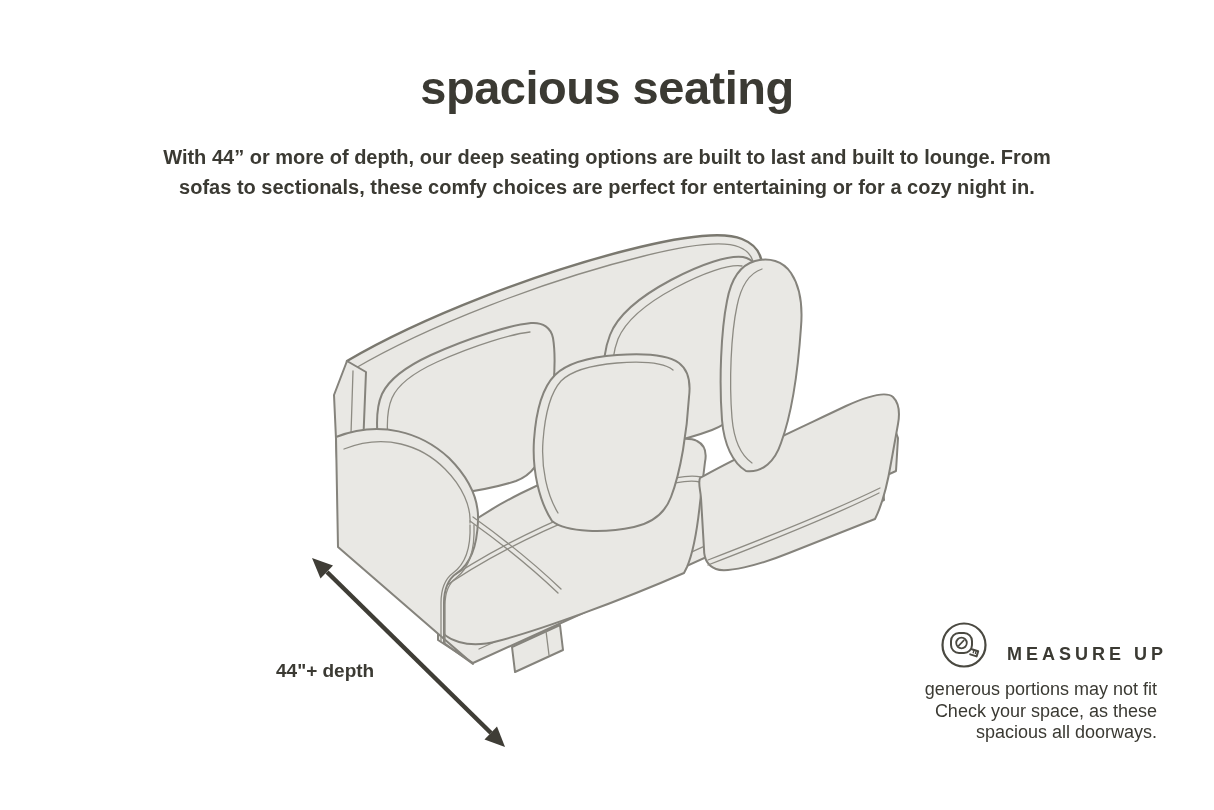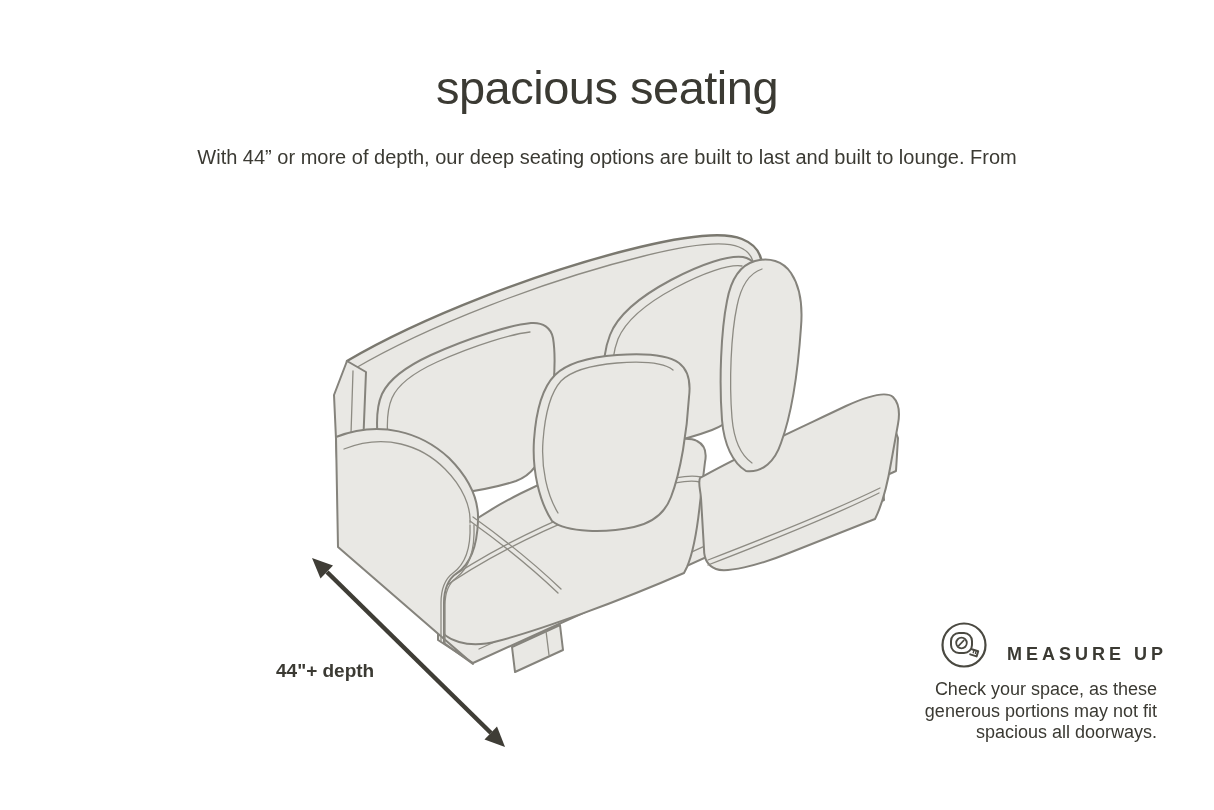--- a/index.html
+++ b/index.html
@@ -2,26 +2,26 @@
 <html><head>
 <meta charset="utf-8">
 <style>
   html,body{margin:0;padding:0;background:#fff;}
   .canvas{
     position:relative;width:1214px;height:810px;background:#ffffff;
     font-family:"Liberation Sans",sans-serif;color:#3b3a33;overflow:hidden;
   }
   .title{
     position:absolute;top:62px;left:0;width:100%;
-    text-align:center;font-size:47px;font-weight:normal;line-height:1.1;
+    text-align:center;font-size:47px;font-weight:bold;line-height:1.1;
     letter-spacing:-0.5px;color:#3b3a33;margin:0;
   }
   .desc{
     position:absolute;top:142px;left:0;width:100%;text-align:center;
-    font-size:20px;line-height:30px;color:#3b3a33;
+    font-size:20px;line-height:30px;color:#3b3a33;font-weight:bold;
   }
   .illustration{position:absolute;left:0;top:0;width:1214px;height:810px;}
   .depth-label{
     position:absolute;left:276px;top:660px;
     font-size:19px;font-weight:bold;color:#3b3a33;white-space:nowrap;
   }
   .mu-icon{position:absolute;left:940px;top:621px;width:48px;height:48px;}
   .mu-heading{
     position:absolute;left:1007px;top:644px;
     font-size:18px;font-weight:bold;letter-spacing:4px;color:#3b3a33;white-space:nowrap;text-align:right;
@@ -37,20 +37,21 @@
 </style>
 </head>
 <body>
 
 <div class="canvas">
 
   <h1 class="title">spacious seating</h1>
 
   <div class="desc">
     <div>With 44” or more of depth, our deep seating options are built to last and built to lounge. From</div>
+    <div>sofas to sectionals, these comfy choices are perfect for entertaining or for a cozy night in.</div>
   </div>
 
   <svg class="illustration" viewBox="0 0 1214 810" xmlns="http://www.w3.org/2000/svg" aria-hidden="true">
 
     <g>
       <path class="s-back" d="M 347,361 C 420,318 540,271 640,247 C 682,237 723,231 742,239 C 757,245 763,256 762,270 C 760,300 753,328 744,346 L 735,359 L 698,392 L 396,476 L 357,466 Z"></path>
       <path class="s-line" d="M 354,369 C 427,326 546,280 644,256 C 684,246 722,240 739,247 C 749,251 754,259 754,269"></path>
       <path class="s-line" d="M 754,269 C 752,297 747,322 739,341"></path>
     </g>
 
@@ -126,18 +127,18 @@
       <rect class="icon-stroke" x="-13" y="-12" width="21" height="20" rx="8" stroke-width="2"></rect>
       <circle class="icon-stroke" cx="-2.5" cy="-2" r="5.3" stroke-width="1.8"></circle>
       <line class="icon-stroke" x1="-5.2" y1="0.6" x2="-0.2" y2="-4.6" stroke-width="1.6"></line>
       <path class="icon-stroke" d="M 7.8,4.2 L 14.2,6.2 L 12.6,11.4 L 6.2,9.4" stroke-width="2"></path>
       <line class="icon-stroke" x1="10" y1="5.2" x2="9.2" y2="7.8" stroke-width="1.3"></line>
       <line class="icon-stroke" x1="12.2" y1="5.9" x2="11.4" y2="8.5" stroke-width="1.3"></line>
     </g>
   </svg>
   <div class="mu-heading">MEASURE UP</div>
   <div class="mu-note">
+    <div>generous portions may not fit</div>
     <div>Check your space, as these</div>
-    <div>generous portions may not fit</div>
     <div>spacious all doorways.</div>
   </div>
 
 </div>
 
 </body></html>

